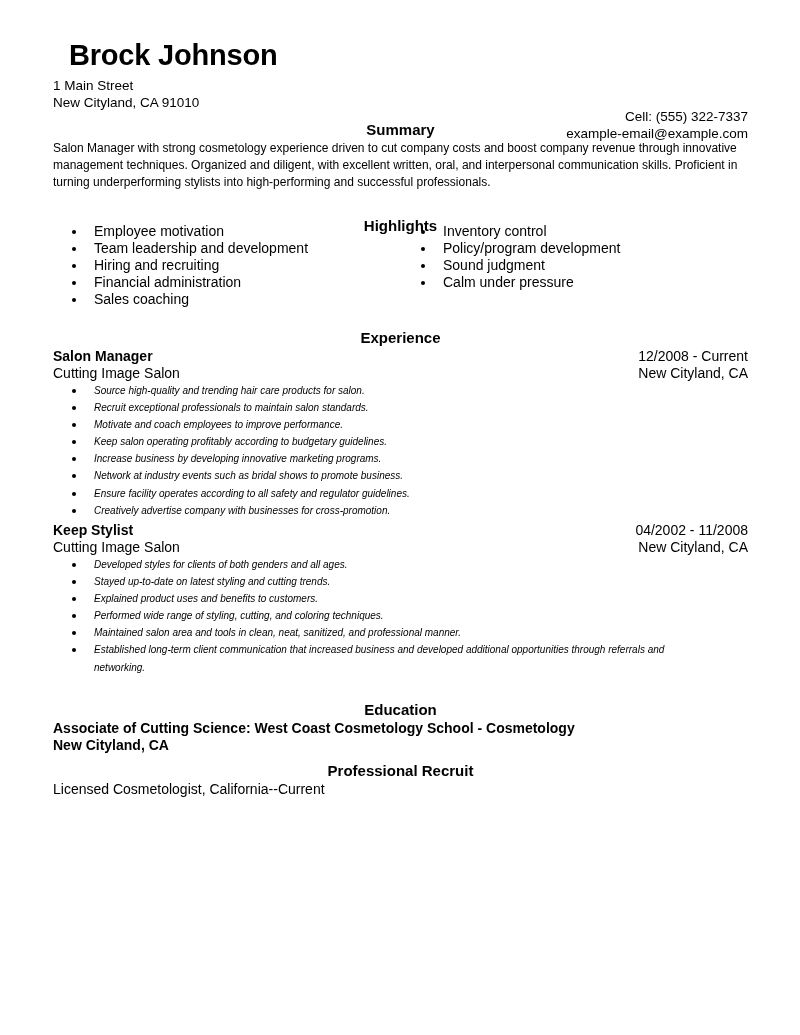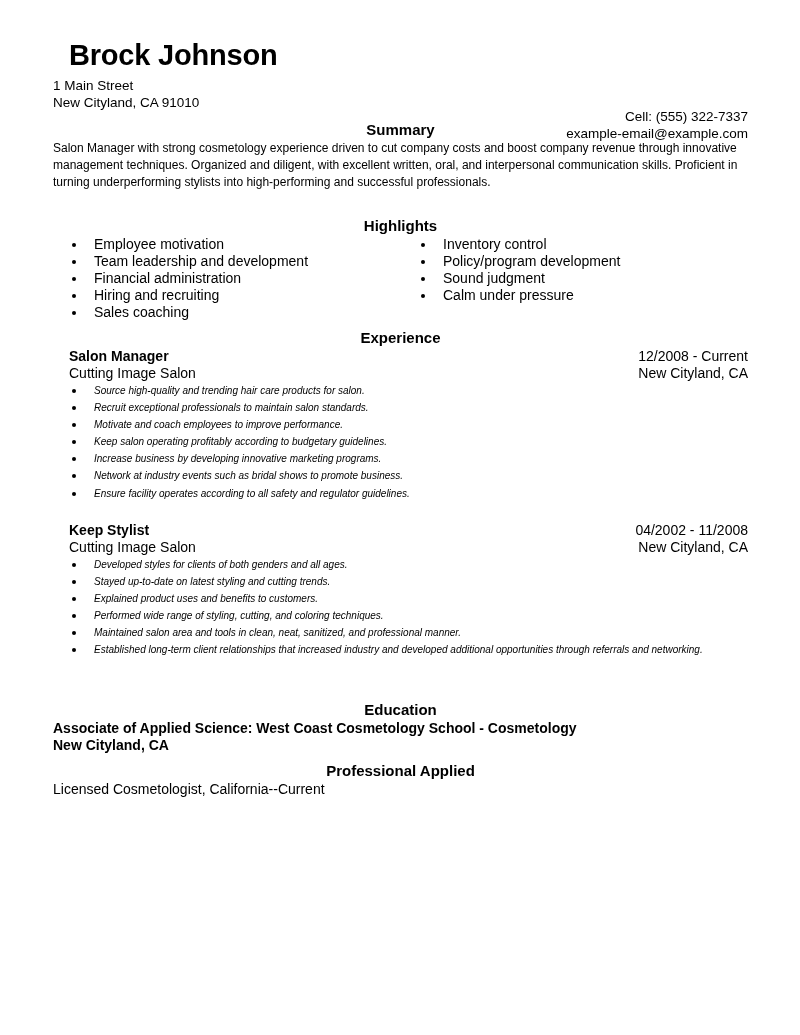--- a/index.html
+++ b/index.html
@@ -8,27 +8,27 @@
       font-family: "Liberation Sans", sans-serif;
       color: #000; position: relative;
     }
     .page { position: absolute; left: 53px; top: 0; width: 695px; }
     .name { position: absolute; top: 38px; left: 16px; font-size: 29px; font-weight: bold; letter-spacing: -0.2px; line-height: 34px; white-space: nowrap; }
     .contact-left { position: absolute; top: 77px; left: 0; font-size: 13.5px; line-height: 17px; }
     .contact-right { position: absolute; top: 77px; right: 0; font-size: 13.5px; line-height: 17px; text-align: right; margin-top: 31px; }
     .line { white-space: nowrap; }
     .sec-title { position: absolute; left: 0; width: 695px; text-align: center; font-weight: bold; font-size: 15px; line-height: 18px; }
     .summary { position: absolute; top: 140px; left: 0; width: 700px; font-size: 12px; line-height: 17.2px; }
-    .hl-col { position: absolute; top: 236px; font-size: 14px; line-height: 17px; list-style: none; margin: 0; padding: 0; }
+    .hl-col { position: absolute; top: 223px; font-size: 14px; line-height: 17px; list-style: none; margin: 0; padding: 0; }
     .hl-col li, .bul li { position: relative; padding-left: 41px; white-space: nowrap; }
     .hl-col li::before, .bul li::before {
       content: ""; position: absolute; left: 19px; top: 7px; width: 4px; height: 4px; border-radius: 50%; background: #000;
     }
     .job-row { position: absolute; left: 0; width: 695px; font-size: 14px; line-height: 17px; }
-    .job-row .l { position: absolute; left: 16px; white-space: nowrap; text-align: center; }
+    .job-row .l { position: absolute; left: 0; white-space: nowrap; text-align: center; }
     .job-row .r { position: absolute; right: 0; white-space: nowrap; text-align: left; }
     .bold { font-weight: bold; }
     .bul { position: absolute; left: 0; width: 660px; font-size: 10px; line-height: 17.1px; list-style: none; margin: 0; padding: 0; font-style: italic; }
     .bul li.wrap { white-space: normal; }
     .edu { position: absolute; top: 720px; left: 0; font-size: 14px; font-weight: bold; line-height: 17px; }
     .lic { position: absolute; top: 781px; left: 0; font-size: 14px; line-height: 17px; white-space: nowrap; }
   </style>
 </head>
 <body>
 
@@ -45,22 +45,22 @@
     <div class="line">example-email@example.com</div>
   </div>
 
   <div class="sec-title" style="top:121px">Summary</div>
   <div class="summary">Salon Manager with strong cosmetology experience driven to cut company costs and boost company revenue through innovative management techniques. Organized and diligent, with excellent written, oral, and interpersonal communication skills. Proficient in turning underperforming stylists into high-performing and successful professionals.</div>
 
   <div class="sec-title" style="top:217px">Highlights</div>
   <ul class="hl-col" style="left:0">
     <li>Employee motivation</li>
     <li>Team leadership and development</li>
+    <li>Hiring and recruiting</li>
     <li>Financial administration</li>
-    <li>Hiring and recruiting</li>
     <li>Sales coaching</li>
   </ul>
   <ul class="hl-col" style="left:349px">
     <li>Inventory control</li>
     <li>Policy/program development</li>
     <li>Sound judgment</li>
     <li>Calm under pressure</li>
   </ul>
 
   <div class="sec-title" style="top:329px">Experience</div>
@@ -74,40 +74,41 @@
     <span class="r">New Cityland, CA</span>
   </div>
   <ul class="bul" style="top:382px">
     <li>Source high-quality and trending hair care products for salon.</li>
     <li>Recruit exceptional professionals to maintain salon standards.</li>
     <li>Motivate and coach employees to improve performance.</li>
     <li>Keep salon operating profitably according to budgetary guidelines.</li>
     <li>Increase business by developing innovative marketing programs.</li>
     <li>Network at industry events such as bridal shows to promote business.</li>
     <li>Ensure facility operates according to all safety and regulator guidelines.</li>
+    <li>Creatively advertise company with businesses for cross-promotion.</li>
   </ul>
 
   <div class="job-row" style="top:522px">
     <span class="l bold">Keep Stylist</span>
     <span class="r">04/2002 - 11/2008</span>
   </div>
   <div class="job-row" style="top:539px">
     <span class="l">Cutting Image Salon</span>
     <span class="r">New Cityland, CA</span>
   </div>
   <ul class="bul" style="top:556px">
     <li>Developed styles for clients of both genders and all ages.</li>
     <li>Stayed up-to-date on latest styling and cutting trends.</li>
     <li>Explained product uses and benefits to customers.</li>
     <li>Performed wide range of styling, cutting, and coloring techniques.</li>
     <li>Maintained salon area and tools in clean, neat, sanitized, and professional manner.</li>
-    <li class="wrap">Established long-term client relationships that increased industry and developed additional opportunities through referrals and networking.</li>
+    <li class="wrap">Established long-term client communication that increased business and developed additional opportunities through referrals and networking.</li>
   </ul>
 
   <div class="sec-title" style="top:701px">Education</div>
   <div class="edu">
-    <div class="line">Associate of Applied Science: West Coast Cosmetology School - Cosmetology</div>
+    <div class="line">Associate of Cutting Science: West Coast Cosmetology School - Cosmetology</div>
     <div class="line">New Cityland, CA</div>
   </div>
 
-  <div class="sec-title" style="top:762px">Professional Applied</div>
+  <div class="sec-title" style="top:762px">Professional Recruit</div>
   <div class="lic">Licensed Cosmetologist, California--Current</div>
 </div>
 
 </body></html>

